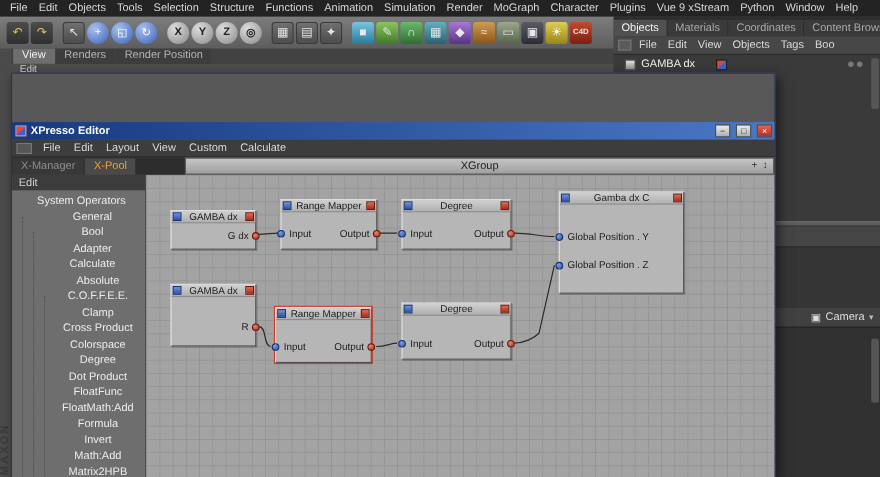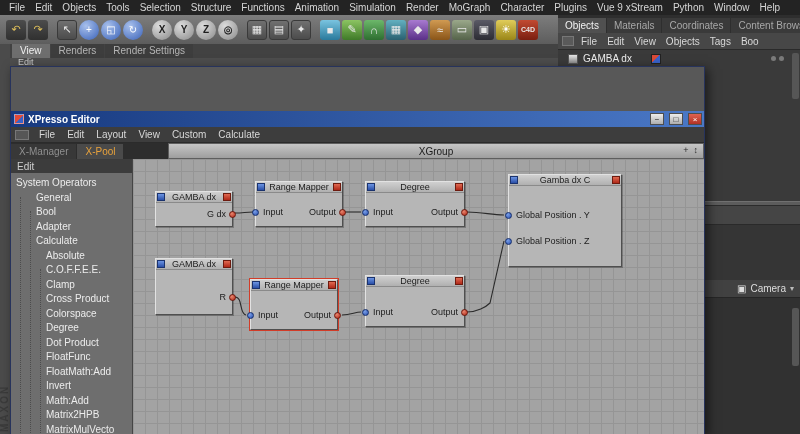--- a/index.html
+++ b/index.html
@@ -85,21 +85,21 @@
   .xtabs { width:122px; display:flex; align-items:flex-end; font-size:10px; }
   .xtab { padding:2px 8px; background:#383838; color:#8f8f8f; margin-right:1px; }
   .xtab.active { background:#4a4a4a; color:#e8a23c; }
   .xgrouphdr { flex:1; background:linear-gradient(#c6c6c6,#9e9e9e); border:1px solid #5e5e5e;
     display:flex; align-items:center; justify-content:center; position:relative; font-size:10px; color:#1c1c1c; }
   .gicons { position:absolute; right:5px; top:1px; display:flex; gap:5px; font-size:9px; color:#2e2e2e; }
   .xbody { display:flex; height:318px; }
   .xleft { width:122px; display:flex; flex-direction:column; background:#6e6e6e; border-right:1px solid #454545; }
   .phdr { height:14px; background:#3c3c3c; color:#cfcfcf; font-size:10px; display:flex; align-items:center; padding-left:6px; }
   .xtree { flex:1; position:relative; padding-top:3px; font-size:10px; color:#ececec; overflow:hidden; }
-  .titem { height:14.5px; line-height:14.5px; white-space:nowrap; overflow:hidden; position:relative; z-index:1; }
+  .titem { height:14.5px; line-height:14.5px; white-space:nowrap; overflow:hidden; position:relative; z-index:1;text-align:center; }
   .p0 { padding-left:5px; } .p1 { padding-left:15px; } .p2 { padding-left:25px; } .p3 { padding-left:35px; }
   .tguide { position:absolute; width:0; border-left:1px dotted #4c4c4c; z-index:0; }
 
   
   .xcanvas { flex:1; position:relative; overflow:hidden; background-color:#a3a3a3;
     background-image:linear-gradient(#959595 1px, transparent 1px),
                      linear-gradient(90deg,#959595 1px, transparent 1px);
     background-size:12px 12px; }
   .wires { position:absolute; left:0; top:0; z-index:1; }
   .wires path { stroke:#2b2b2b; stroke-width:1.1; fill:none; }
@@ -175,21 +175,21 @@
   <div class="tbtn" style="background:linear-gradient(#c24a32,#7a1e10); font-size:7px; font-weight:bold;">C4D</div>
 </div>
 
 <div class="leftstrip"></div>
 <div class="maxon">MAXON</div>
 
 <div class="vbase"></div>
 <div class="vtabs">
   <div class="vtab active">View</div>
   <div class="vtab">Renders</div>
-  <div class="vtab">Render Settings</div>
+  <div class="vtab">Render Position</div>
 </div>
 <div class="vmenu">Edit</div>
 
 <div class="rpanel">
   <div class="rtabs">
     <div class="rtab active">Objects</div>
     <div class="rtab">Materials</div>
     <div class="rtab">Coordinates</div>
     <div class="rtab">Content Browser</div>
   </div>
@@ -279,20 +279,21 @@
         <div class="titem p2">Calculate</div>
         <div class="titem p3">Absolute</div>
         <div class="titem p3">C.O.F.F.E.E.</div>
         <div class="titem p3">Clamp</div>
         <div class="titem p3">Cross Product</div>
         <div class="titem p3">Colorspace</div>
         <div class="titem p3">Degree</div>
         <div class="titem p3">Dot Product</div>
         <div class="titem p3">FloatFunc</div>
         <div class="titem p3">FloatMath:Add</div>
+        <div class="titem p3">Formula</div>
         <div class="titem p3">Invert</div>
         <div class="titem p3">Math:Add</div>
         <div class="titem p3">Matrix2HPB</div>
         <div class="titem p3">MatrixMulVecto</div>
       </div>
     </div>
 
     <div class="xcanvas">
       <svg class="wires" width="571" height="318" viewBox="0 0 571 318">
         <path d="M102,54 C110,54 113,53 120,53"></path>

